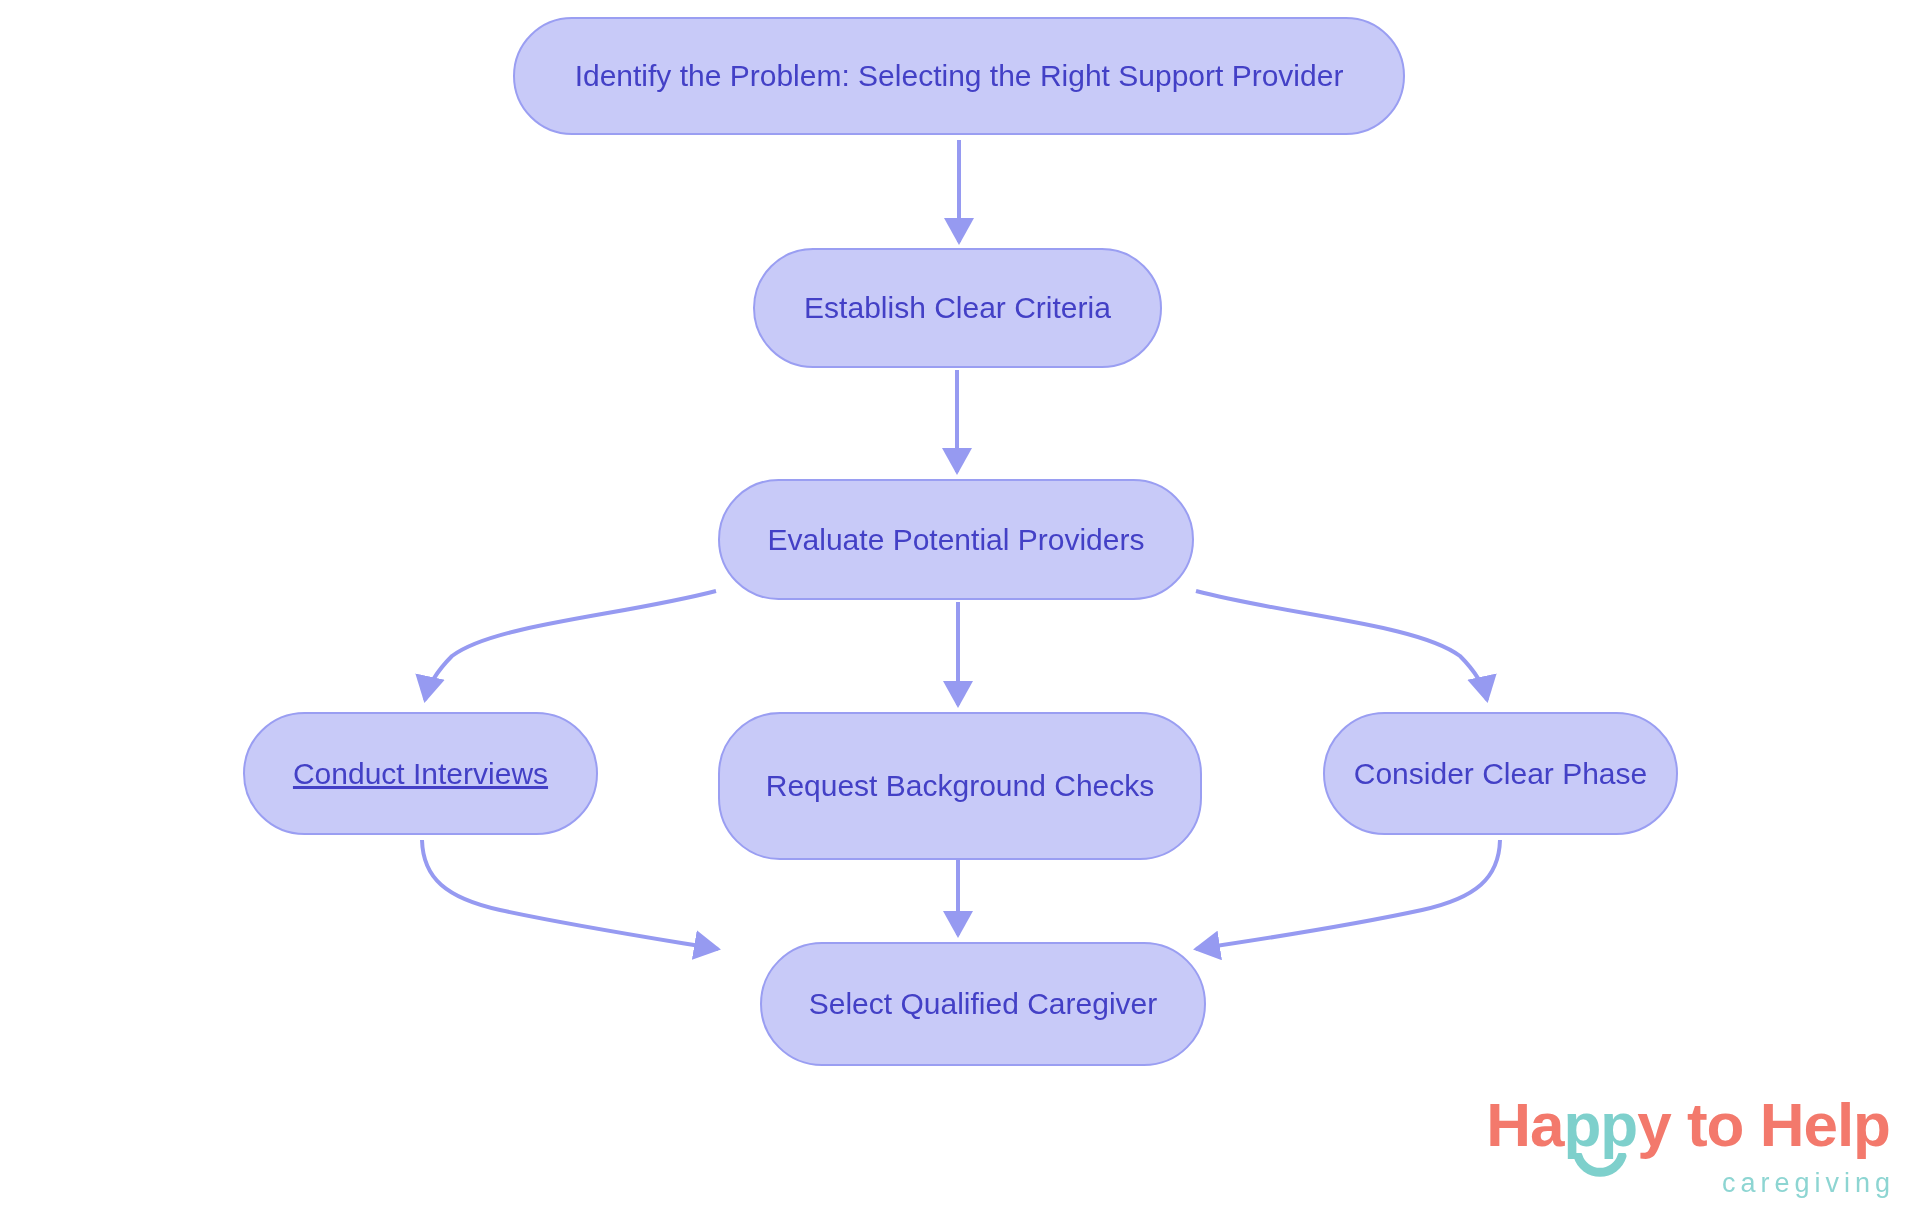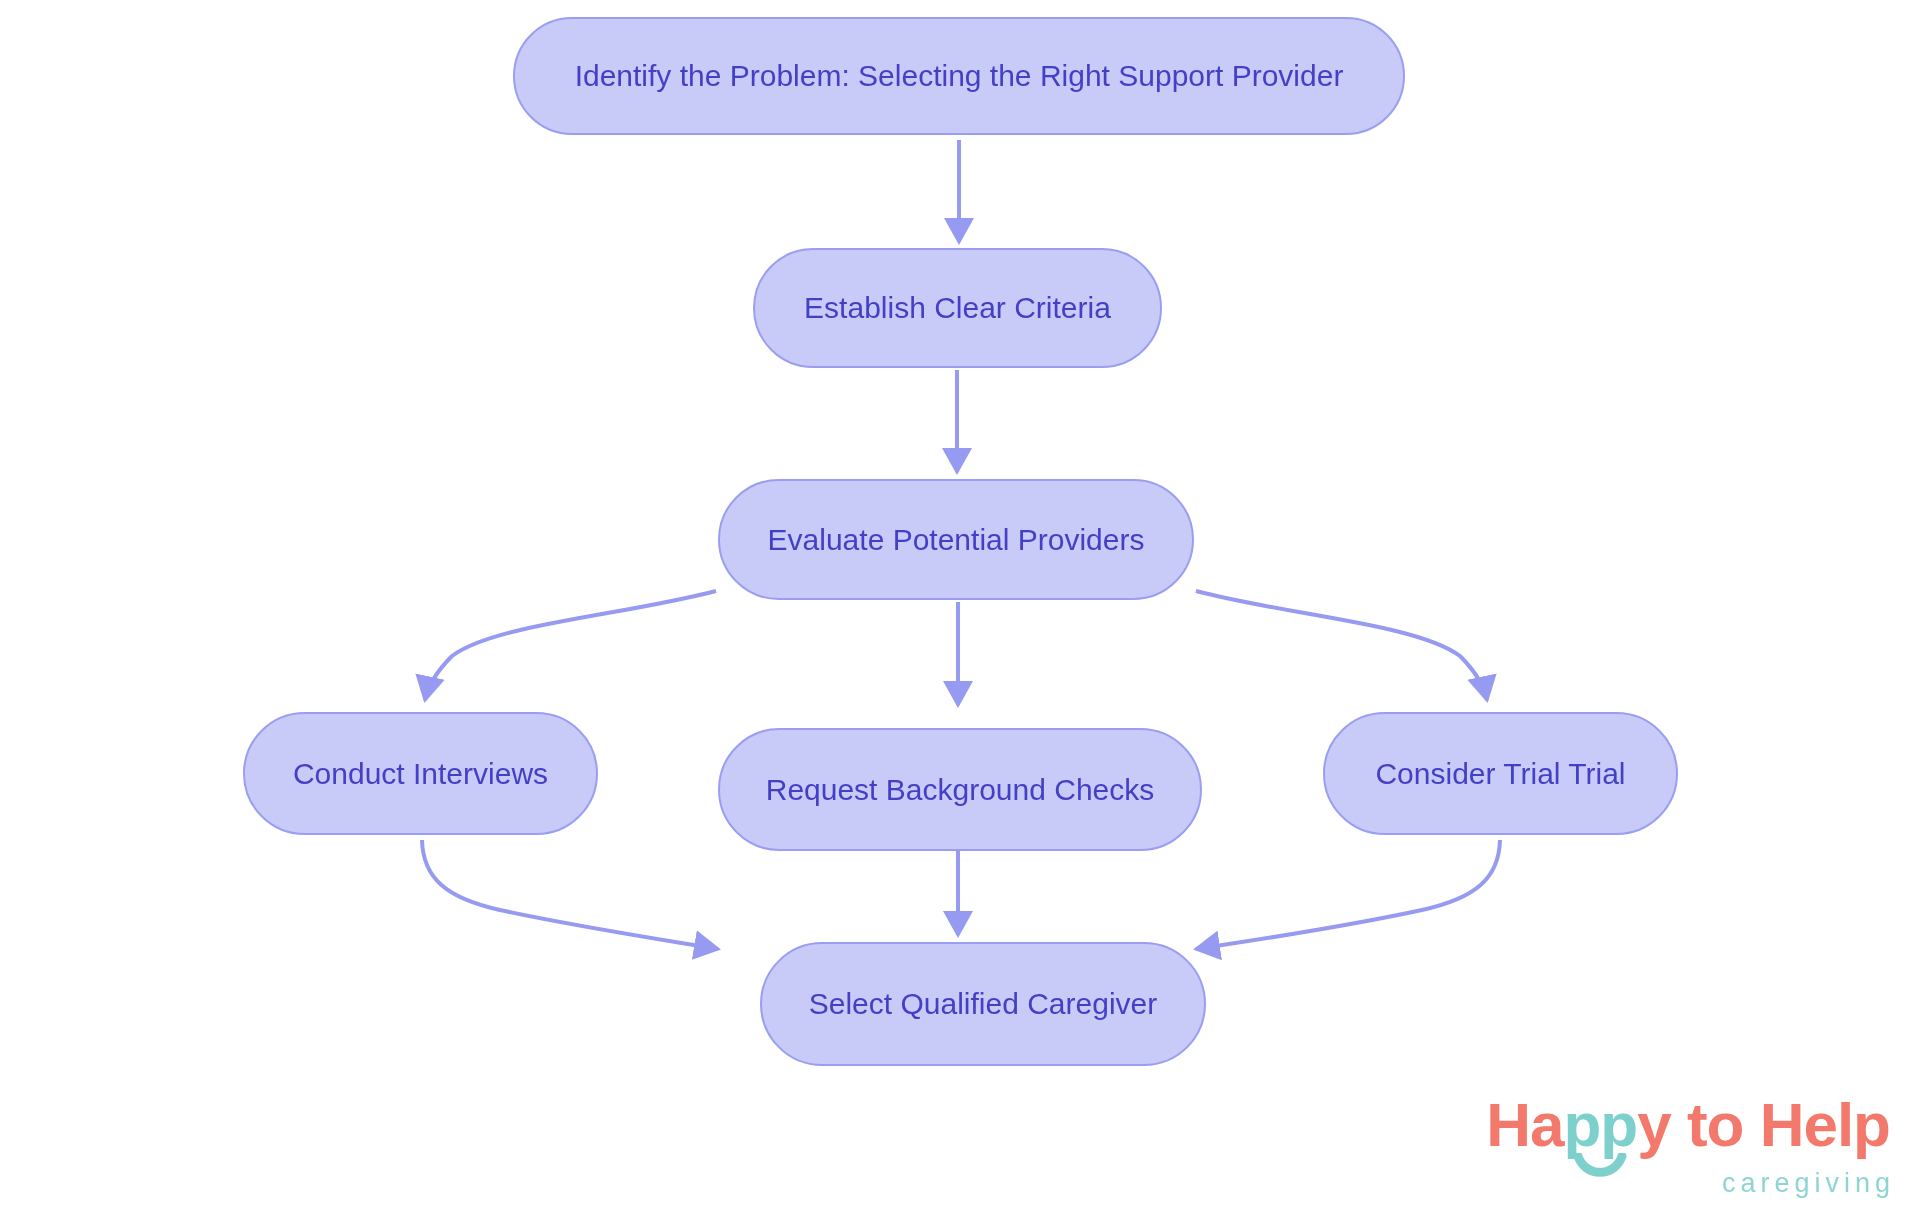--- a/index.html
+++ b/index.html
@@ -28,22 +28,22 @@
     line-height: 1.2;
     display: flex;
     align-items: center;
     justify-content: center;
     text-align: center;
     padding: 0 24px;
   }
   .node-identify   { left: 513px;  top: 17px;  width: 892px; height: 118px; }
   .node-criteria   { left: 753px;  top: 248px; width: 409px; height: 120px; }
   .node-evaluate   { left: 718px;  top: 479px; width: 476px; height: 121px; }
-  .node-interviews { left: 243px;  top: 712px; width: 355px; height: 123px; }
-  .node-background { left: 718px;  top: 728px; width: 484px; height: 123px; }
+  .node-interviews { left: 243px;  top: 712px; width: 355px; height: 123px; text-decoration: underline; }
+  .node-background { left: 718px;  top: 712px; width: 484px; height: 148px; }
   .node-trial      { left: 1323px; top: 712px; width: 355px; height: 123px; }
   .node-select     { left: 760px;  top: 942px; width: 446px; height: 124px; }
 
   .logo {
     position: absolute;
     left: 1420px;
     top: 1094px;
     width: 470px;
     text-align: right;
   }
@@ -101,21 +101,21 @@
   <div class="node node-identify">Identify the Problem: Selecting the Right Support Provider</div>
 
   <div class="node node-criteria">Establish Clear Criteria</div>
 
   <div class="node node-evaluate">Evaluate Potential Providers</div>
 
   <div class="node node-interviews">Conduct Interviews</div>
 
   <div class="node node-background">Request Background Checks</div>
 
-  <div class="node node-trial">Consider Trial Trial</div>
+  <div class="node node-trial">Consider Clear Phase</div>
 
   <div class="node node-select">Select Qualified Caregiver</div>
 
   <div class="logo">
     <div class="logo-main">
       <span class="logo-coral">Ha</span><span class="pp-wrap"><span class="logo-teal">pp</span><svg class="smile" width="54" height="30" viewBox="0 0 54 30">
             <path d="M 5 3 A 23 23 0 0 0 49 3" fill="none" stroke="#7ed0cc" stroke-width="9" stroke-linecap="round"></path>
       </svg></span><span class="logo-coral">y to Help</span>
     </div>
     <div class="logo-tagline">caregiving</div>

